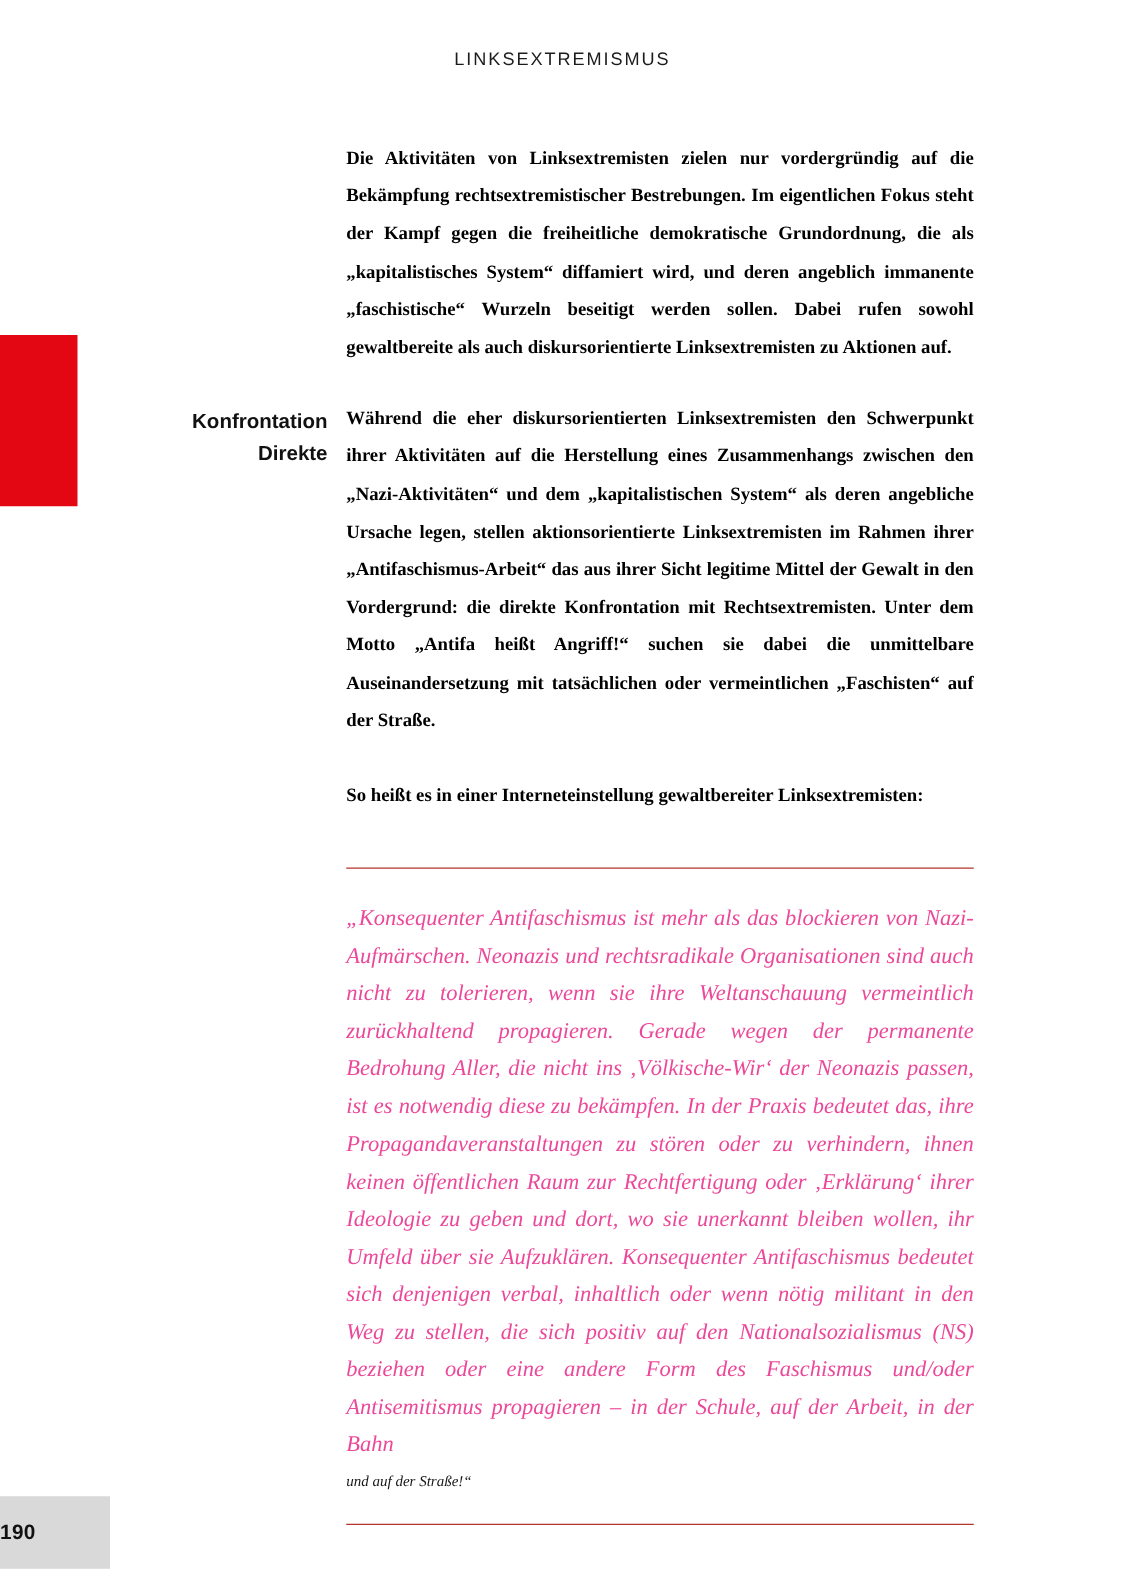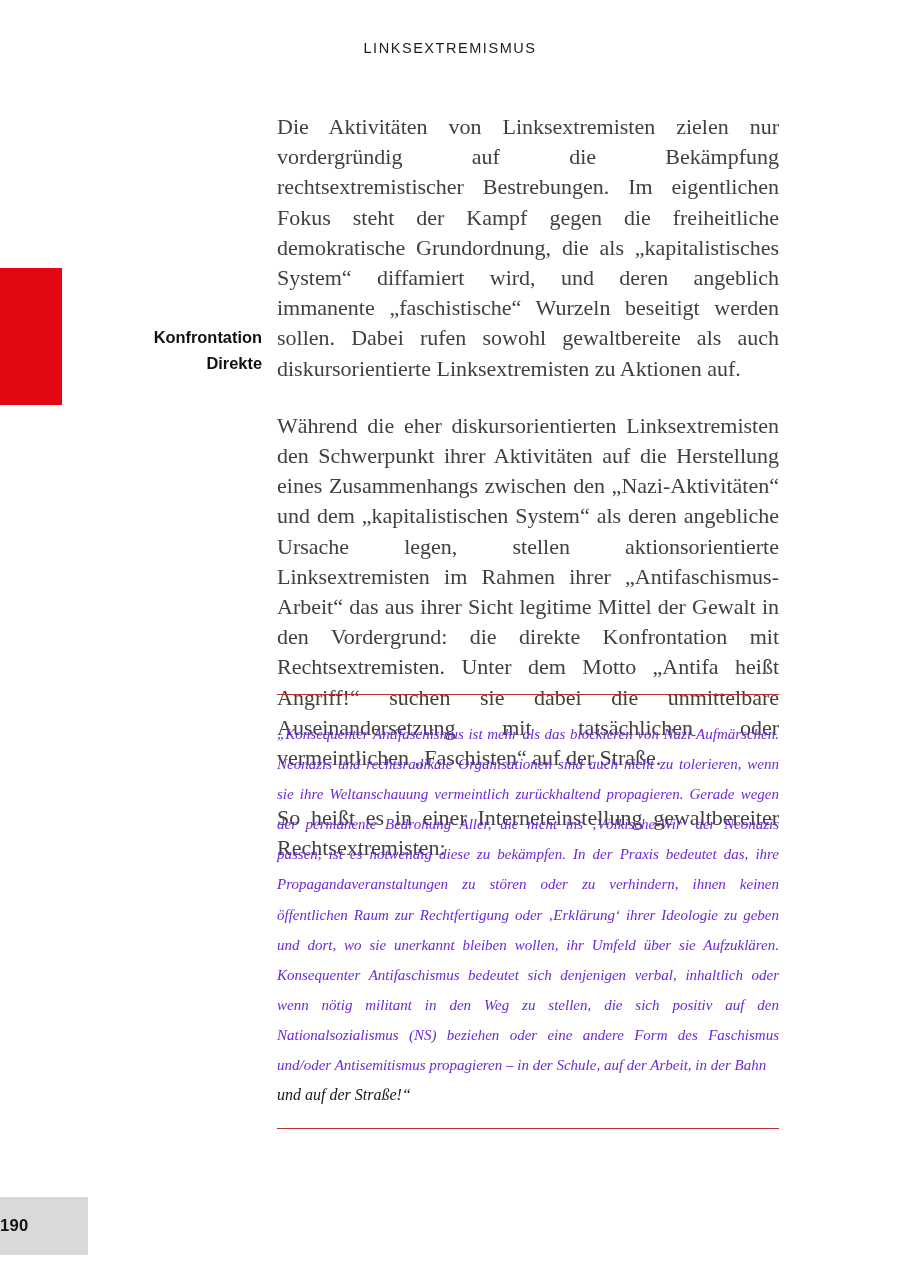--- a/index.html
+++ b/index.html
@@ -50,26 +50,27 @@
   
   .column {
     position: absolute;
     left: 277px;
     top: 112px;
     width: 502px;
   }
 
   p.body-par {
     margin: 0 0 0 0;
-    font-size: 22px;
+    font-size: 15px;
     line-height: 30.2px;
     text-align: justify;
     text-justify: inter-word;
     hyphens: manual;
-    color: #404040;
+    color: #000000;
+    font-weight: bold;
   }
 
   p.body-par + p.body-par {
     margin-top: 27px;
   }
 
   .par-gap-large { margin-top: 30px !important; }
 
   
   .side-note {
@@ -97,29 +98,29 @@
     width: 502px;
     height: 0;
     border-top: 1.6px solid #c0392b;
     border-top-color: #b5352c;
   }
   .rule.top { margin-bottom: 24px; }
   .rule.bottom { margin-top: 18px; }
 
   .quote-text {
     margin: 0;
-    font-size: 15px;
+    font-size: 18px;
     line-height: 30.1px;
     font-style: italic;
     text-align: justify;
-    color: #6d28d9;
+    color: #ec4899;
   }
   .quote-last-lines {
     margin: 0;
-    font-size: 16px;
+    font-size: 12px;
     line-height: 30.1px;
     font-style: italic;
     text-align: left;
     color: #161616;
   }
   .quote-source {
     margin: 0;
     font-size: 18.2px;
     line-height: 30.1px;
     font-style: italic;
@@ -157,21 +158,21 @@
   <div class="thumb-tab" style="background: rgb(227, 6, 19);"></div>
 
   <div class="side-note">
     <span>Konfrontation</span>
     <span>Direkte</span>
   </div>
 
   <div class="column">
     <p class="body-par">Die Aktivitäten von Linksextremisten zielen nur vordergründig auf die Bekämpfung rechtsextremistischer Bestrebungen. Im eigentlichen Fokus steht der Kampf gegen die freiheitliche demokratische Grundordnung, die als „kapitalistisches System“ diffamiert wird, und deren angeblich immanente „faschistische“ Wurzeln beseitigt werden sollen. Dabei rufen sowohl gewaltbereite als auch diskursorientierte Linksextremisten zu Aktionen auf.</p>
     <p class="body-par">Während die eher diskursorientierten Linksextremisten den Schwerpunkt ihrer Aktivitäten auf die Herstellung eines Zusammenhangs zwischen den „Nazi-Aktivitäten“ und dem „kapitalistischen System“ als deren angebliche Ursache legen, stellen aktionsorientierte Linksextremisten im Rahmen ihrer „Antifaschismus-Arbeit“ das aus ihrer Sicht legitime Mittel der Gewalt in den Vordergrund: die direkte Konfrontation mit Rechtsextremisten. Unter dem Motto „Antifa heißt Angriff!“ suchen sie dabei die unmittelbare Auseinandersetzung mit tatsächlichen oder vermeintlichen „Faschisten“ auf der Straße.</p>
-    <p class="body-par par-gap-large">So heißt es in einer Interneteinstellung gewaltbereiter Rechtsextremisten:</p>
+    <p class="body-par par-gap-large">So heißt es in einer Interneteinstellung gewaltbereiter Linksextremisten:</p>
   </div>
 
   <div class="quote-block">
     <div class="rule top" style="border-top-color: rgb(181, 53, 44);"></div>
     <p class="quote-text">„Konsequenter Antifaschismus ist mehr als das blockieren von Nazi-Aufmärschen. Neonazis und rechtsradikale Organisationen sind auch nicht zu tolerieren, wenn sie ihre Weltanschauung vermeintlich zurückhaltend propagieren. Gerade wegen der permanente Bedrohung Aller, die nicht ins ‚Völkische-Wir‘ der Neonazis passen, ist es notwendig diese zu bekämpfen. In der Praxis bedeutet das, ihre Propagandaveranstaltungen zu stören oder zu verhindern, ihnen keinen öffentlichen Raum zur Rechtfertigung oder ‚Erklärung‘ ihrer Ideologie zu geben und dort, wo sie unerkannt bleiben wollen, ihr Umfeld über sie Aufzuklären. Konsequenter Antifaschismus bedeutet sich denjenigen verbal, inhaltlich oder wenn nötig militant in den Weg zu stellen, die sich positiv auf den Nationalsozialismus (NS) beziehen oder eine andere Form des Faschismus und/oder Antisemitismus propagieren – in der Schule, auf der Arbeit, in der Bahn</p>
     <p class="quote-last-lines">und auf der Straße!“</p>
     <div class="rule bottom" style="border-top-color: rgb(181, 53, 44);"></div>
   </div>
 
   <div class="folio" style="background: rgb(217, 217, 217);">

